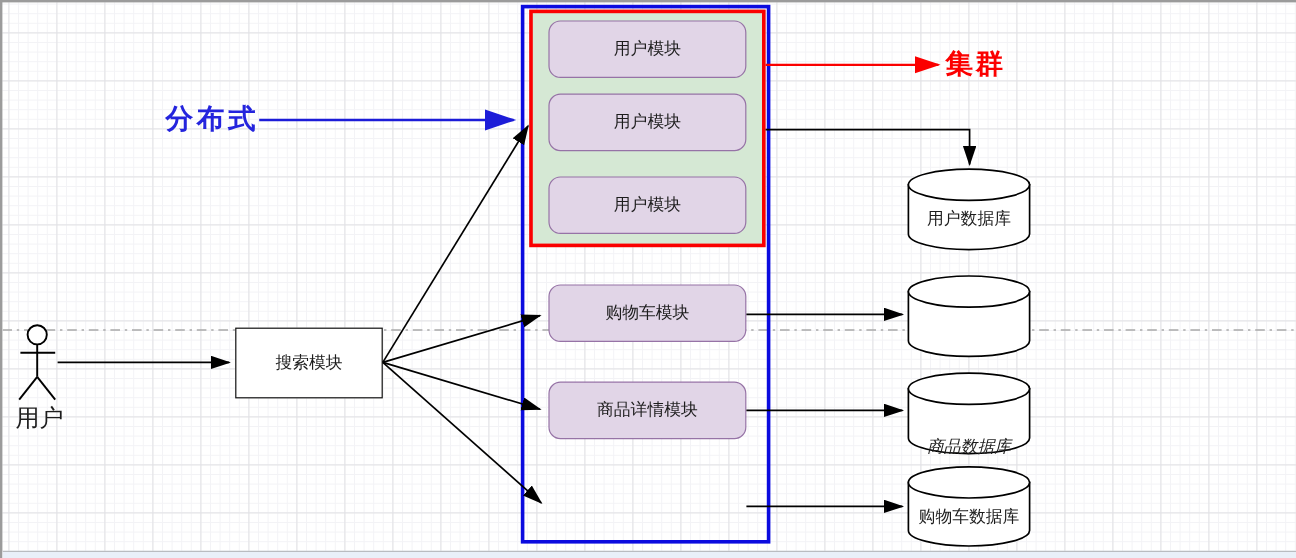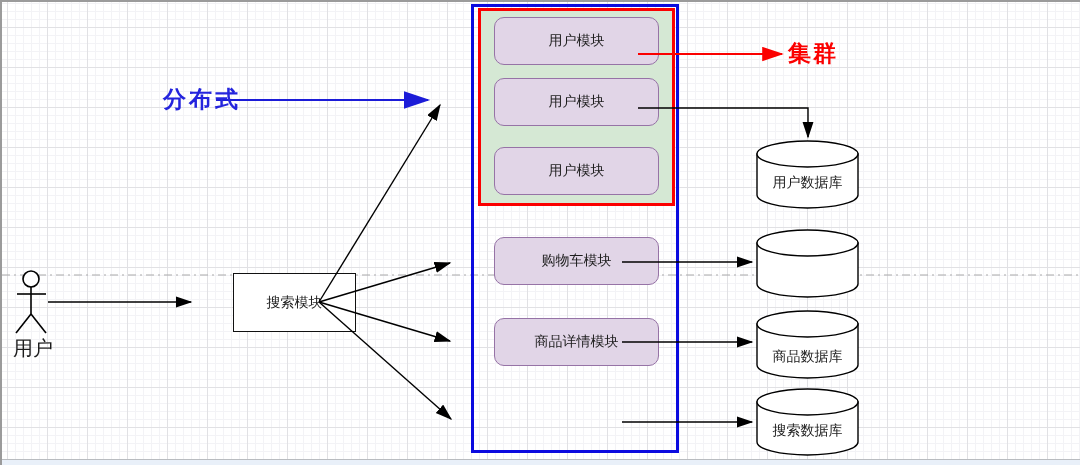--- a/index.html
+++ b/index.html
@@ -13,37 +13,37 @@
       linear-gradient(#f3f3f6 1px, transparent 1px),
       linear-gradient(90deg, #f3f3f6 1px, transparent 1px);
     background-size:40px 40px,40px 40px,8px 8px,8px 8px;
     background-position:5px 25px,5px 25px,5px 1px,5px 1px;
     border-top:2px solid #9b9b9b;
     border-left:2px solid #9b9b9b;
     box-sizing:border-box;
   }
   .abs{position:absolute;box-sizing:border-box;}
   .lowsvg{position:absolute;left:0;top:0;z-index:1;}
-  .shape-layer{z-index:2;margin-left:37px;}
+  .shape-layer{z-index:2;}
   .topsvg{position:absolute;left:0;top:0;z-index:3;pointer-events:none;}
   .label-layer{z-index:4;}
 
   .blue-container{left:432px;top:2px;width:208px;height:449px;border:3px solid #0b0bdf;background:transparent;}
   .red-container{left:439px;top:6px;width:197px;height:198px;border:3px solid #fb0000;background:#d5e8d4;}
   .module{
     left:455px;width:165px;height:48px;border:1px solid #9673a6;border-radius:10px;
     background:#e1d5e7;display:flex;align-items:center;justify-content:center;
     font-size:14px;color:#1d1d1d;
   }
   .frontend{
     left:194px;top:271px;width:123px;height:59px;border:1px solid #111;background:#fff;
     display:flex;align-items:center;justify-content:center;font-size:14px;color:#1d1d1d;
   }
   .free-label{font-weight:bold;font-size:23px;letter-spacing:3px;white-space:nowrap;}
-  .lbl-distributed{left:136px;top:82px;color:#2424dd;margin-left:25px;}
+  .lbl-distributed{left:136px;top:82px;color:#2424dd;}
   .lbl-cluster{left:786px;top:36px;color:#fb0000;letter-spacing:2px;}
   .db-label{left:755px;width:101px;height:20px;text-align:center;font-size:14px;color:#1d1d1d;}
   .actor-label{left:9px;top:333px;width:44px;text-align:center;font-size:20px;color:#1d1d1d;}
   .bottom-strip{left:0;bottom:0;width:1080px;height:6px;background:#e9f0f9;border-top:1px solid #b9bcc0;z-index:5;}
 </style>
 </head>
 <body>
 
 <div id="stage">
 
@@ -128,19 +128,19 @@
     </g>
 
     <line x1="214" y1="98" x2="426" y2="98" stroke="#1c1cd8" stroke-width="2.2" marker-end="url(#mBlue)"></line>
     <line x1="636" y1="52" x2="780" y2="52" stroke="#fb0000" stroke-width="1.8" marker-end="url(#mRed)"></line>
   </svg>
 
   <div class="abs label-layer free-label lbl-distributed">分布式</div>
   <div class="abs label-layer free-label lbl-cluster">集群</div>
 
   <div class="abs label-layer db-label" style="top:172px;">用户数据库</div>
-  <div class="abs label-layer db-label" style="top:346px;">商品数据库</div>
-  <div class="abs label-layer db-label" style="top:420px;">搜索数据库</div>
+  <div class="abs label-layer db-label" style="top:362px;font-style:italic;">商品数据库</div>
+  <div class="abs label-layer db-label" style="top:420px;">购物车数据库</div>
 
   <div class="abs label-layer actor-label">用户</div>
 
   <div class="abs bottom-strip"></div>
 </div>
 
 </body></html>

